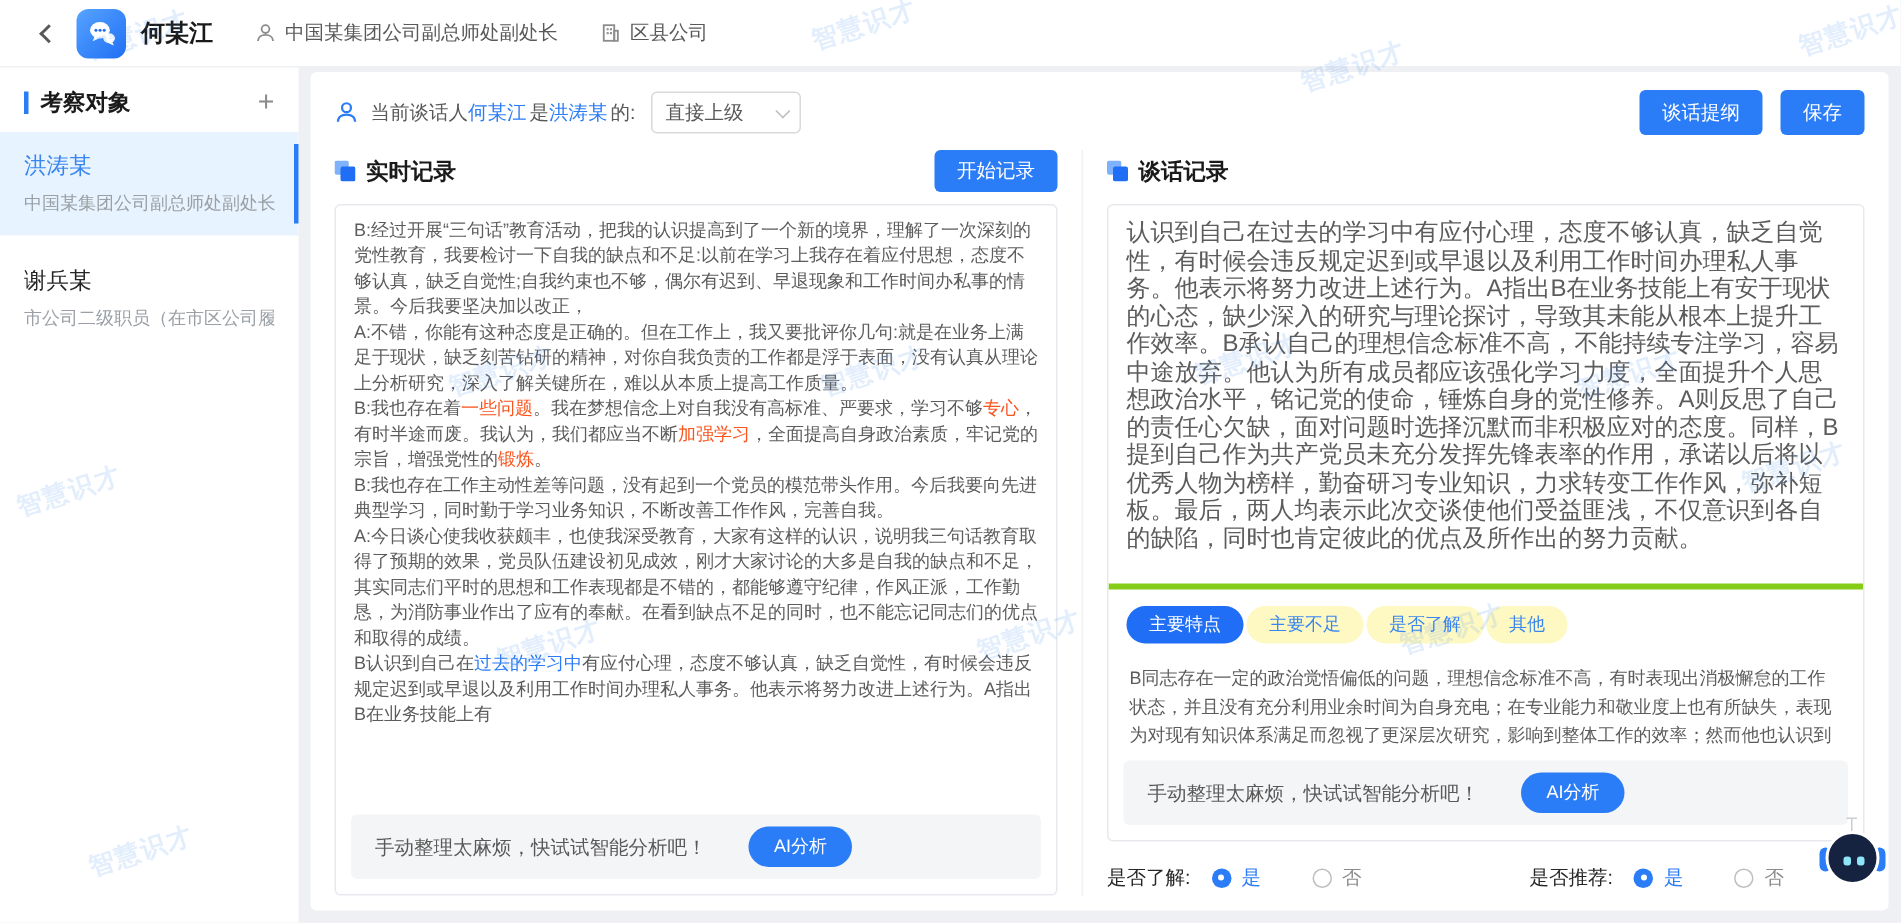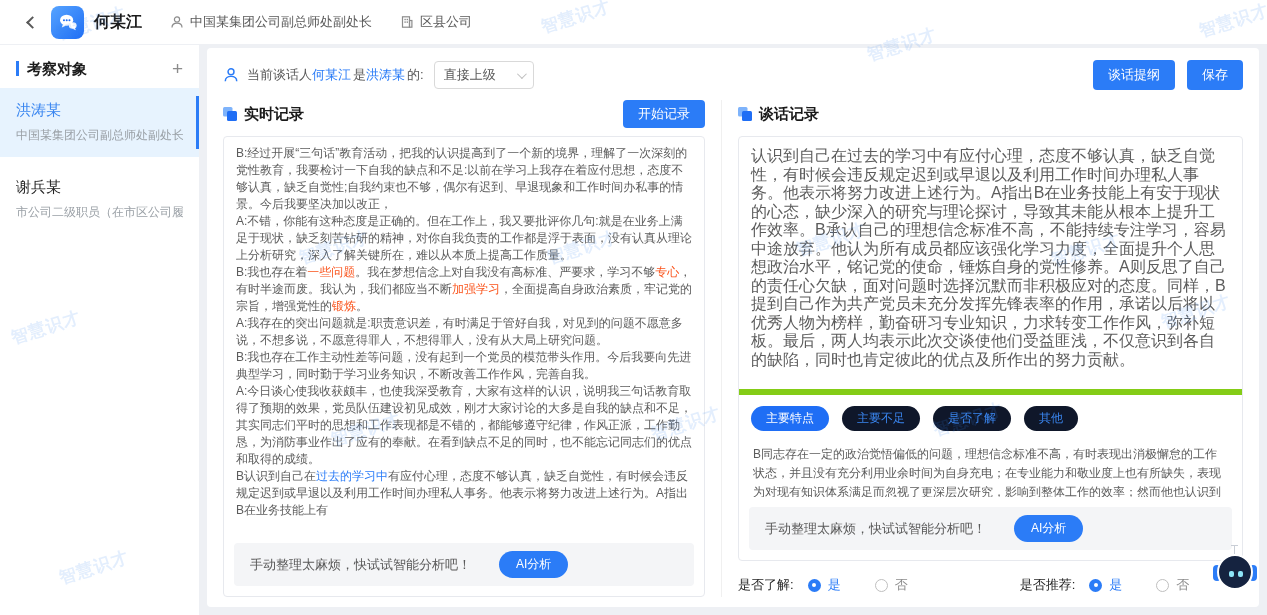--- a/index.html
+++ b/index.html
@@ -38,22 +38,22 @@
   .box { border:1px solid #e7e9ee; border-radius:4px; margin-top:8px; flex:1; display:flex; flex-direction:column; min-height:0; overflow:hidden; }
   .lp-text { flex:1; overflow:hidden; padding:8px 12px; font-size:12px; line-height:17px; color:#5c5c5c; }
   .para { margin:0; }
   .hl-orange { color:#fa541c; }
   .hl-blue { color:#2b7cf7; }
   .divider { display:flex; align-items:center; justify-content:center; gap:12px; margin:12px 0 10px 0; color:#595959; font-size:13px; }
   .divider::before,.divider::after { content:""; height:1px; background:#e3e5e9; width:58px; }
   .ai-bar { margin:10px; background:#f4f5f7; border-radius:4px; padding:8px 16px; display:flex; align-items:center; flex:none; font-size:13px; color:#595959; }
   .ai-btn { background:#2b7cf7; color:#fff; border:none; border-radius:14px; padding:5px 17px; font-size:12px; margin-left:28px; cursor:pointer; font-family:inherit; }
   .rp-text { height:252px; overflow:hidden; padding:10px 12px; font-size:16px; line-height:18.5px; color:#5c5c5c; flex:none; }
-  .tabs-row { border-top:6px solid #84cc16; padding:11px 12px 6px 12px; display:flex; gap:13px; flex:none; }
-  .tab { background:#0f172a; color:#3a86f0; border-radius:13px; padding:4px 15px; font-size:12px; cursor:pointer; }
+  .tabs-row { border-top:4px solid #84cc16; padding:11px 12px 6px 12px; display:flex; gap:2px; flex:none; }
+  .tab { background:#fef9c3; color:#3a86f0; border-radius:13px; padding:4px 15px; font-size:12px; cursor:pointer; }
   .tab.active { background:#1f6ef5; color:#fff; }
   .tab-content { flex:1; overflow:hidden; padding:8px 14px; font-size:12px; line-height:19px; color:#5c5c5c; }
   .questions { display:flex; align-items:center; margin-top:12px; font-size:13px; color:#262626; flex:none; height:24px; }
   .q-group { display:flex; align-items:center; }
   .q-group + .q-group { margin-left:112px; }
   .q-label { font-weight:400; }
   .radio-opt { display:inline-flex; align-items:center; margin-left:14px; cursor:pointer; }
   .radio-opt + .radio-opt { margin-left:34px; }
   .radio { width:13px; height:13px; border-radius:50%; border:1px solid #bfbfbf; background:#fff; display:inline-block; position:relative; }
   .radio.checked { border:none; background:#2b7cf7; }
@@ -154,21 +154,20 @@
         </svg>
         <span class="sec-title">实时记录</span>
         <button class="btn record-btn">开始记录</button>
       </div>
       <div class="box">
         <div class="lp-text">
           <div id="transcript">
               <div class="para"><span>B:经过开展“三句话”教育活动，把我的认识提高到了一个新的境界，理解了一次深刻的党性教育，我要检讨一下自我的缺点和不足:以前在学习上我存在着应付思想，态度不够认真，缺乏自觉性;自我约束也不够，偶尔有迟到、早退现象和工作时间办私事的情景。今后我要坚决加以改正，</span></div>
               <div class="para"><span>A:不错，你能有这种态度是正确的。但在工作上，我又要批评你几句:就是在业务上满足于现状，缺乏刻苦钻研的精神，对你自我负责的工作都是浮于表面，没有认真从理论上分析研究，深入了解关键所在，难以从本质上提高工作质量。</span></div>
               <div class="para"><span>B:我也存在着</span><span class="hl-orange">一些问题</span><span>。我在梦想信念上对自我没有高标准、严要求，学习不够</span><span class="hl-orange">专心</span><span>，有时半途而废。我认为，我们都应当不断</span><span class="hl-orange">加强学习</span><span>，全面提高自身政治素质，牢记党的宗旨，增强党性的</span><span class="hl-orange">锻炼</span><span>。</span></div>
-              <div class="para"><span>A:我存在的突出问题就是:职责意识差，有时满足于管好自我，对见到的问题不愿意多说，不想多说，不愿意得罪人，不想得罪人，没有从大局上研究问题。</span></div>
               <div class="para"><span>B:我也存在工作主动性差等问题，没有起到一个党员的模范带头作用。今后我要向先进典型学习，同时勤于学习业务知识，不断改善工作作风，完善自我。</span></div>
               <div class="para"><span>A:今日谈心使我收获颇丰，也使我深受教育，大家有这样的认识，说明我三句话教育取得了预期的效果，党员队伍建设初见成效，刚才大家讨论的大多是自我的缺点和不足，其实同志们平时的思想和工作表现都是不错的，都能够遵守纪律，作风正派，工作勤恳，为消防事业作出了应有的奉献。在看到缺点不足的同时，也不能忘记同志们的优点和取得的成绩。</span></div>
             </div>
           <div id="analysis" class="para"><span>B认识到自己在</span><span class="hl-blue">过去的学习中</span><span>有应付心理，态度不够认真，缺乏自觉性，有时候会违反规定迟到或早退以及利用工作时间办理私人事务。他表示将努力改进上述行为。A指出B在业务技能上有</span></div>
         </div>
         <div class="ai-bar">
           <span>手动整理太麻烦，快试试智能分析吧！</span>
           <button class="ai-btn">AI分析</button>
         </div>
       </div>

